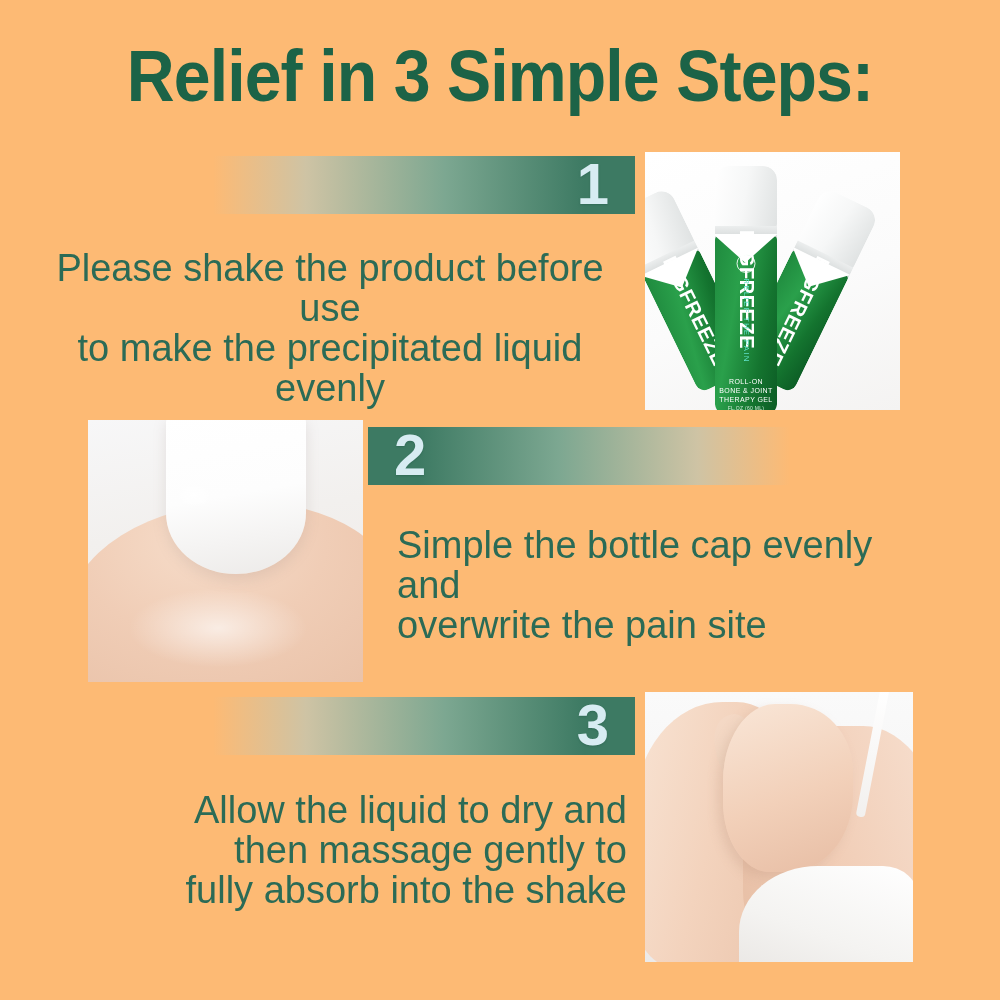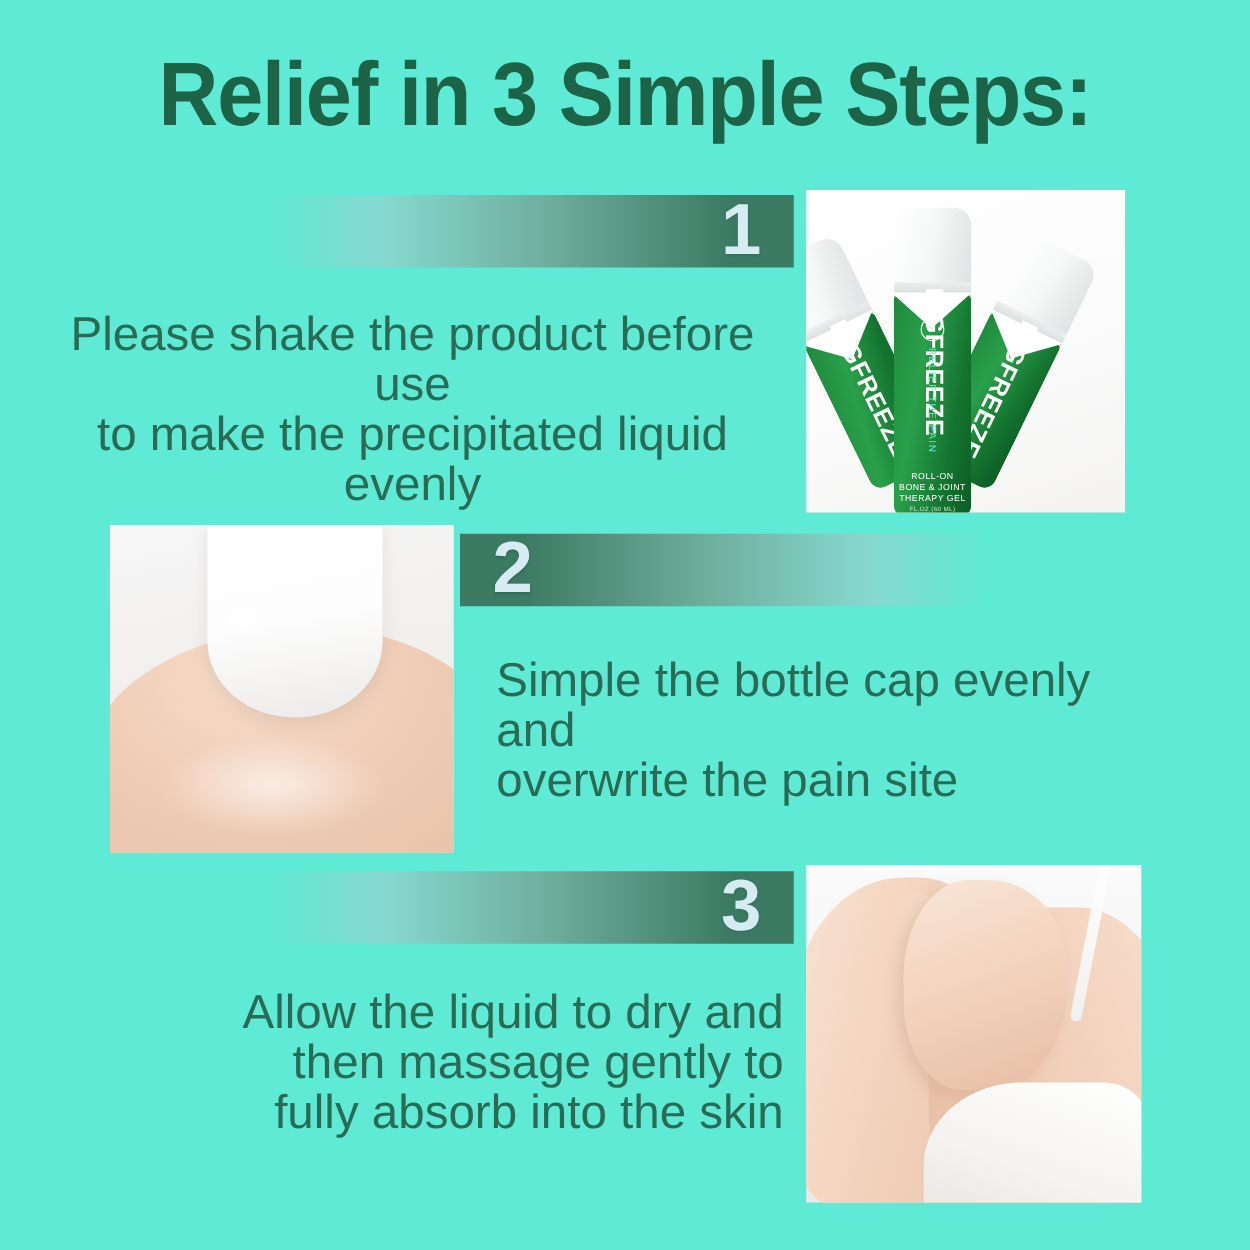--- a/index.html
+++ b/index.html
@@ -10,21 +10,21 @@
     width: 1000px;
     height: 1000px;
     background: #dfecf1;
     font-family: "Liberation Sans", sans-serif;
     overflow: hidden;
   }
   .poster {
     position: relative;
     width: 1000px;
     height: 1000px;
-    background: #5eead4;
+    background: #fdba74;
   }
 
   
   .title {
     position: absolute;
     left: 0;
     top: 36px;
     width: 1000px;
     text-align: center;
     font-size: 72px;
@@ -328,21 +328,21 @@
       <div class="sheen2"></div>
     </div>
   </div>
 
   <div>
     <div class="bar bar-ltr" style="left:213px; top:697px; width:422px;">
       <div class="bar-num right">3</div>
     </div>
     <div class="steptext" style="left:75px; top:790px; width:552px; text-align:right;">Allow the liquid to dry and
 then massage gently to
-fully absorb into the skin</div>
+fully absorb into the shake</div>
 
     <div class="photo ph3" style="left:645px; top:692px; width:268px; height:270px;">
       <div class="arm"></div>
       <div class="shoulder"></div>
       <div class="thumb"></div>
       <div class="hand"></div>
       <div class="strap"></div>
       <div class="cloth"></div>
     </div>
   </div>

